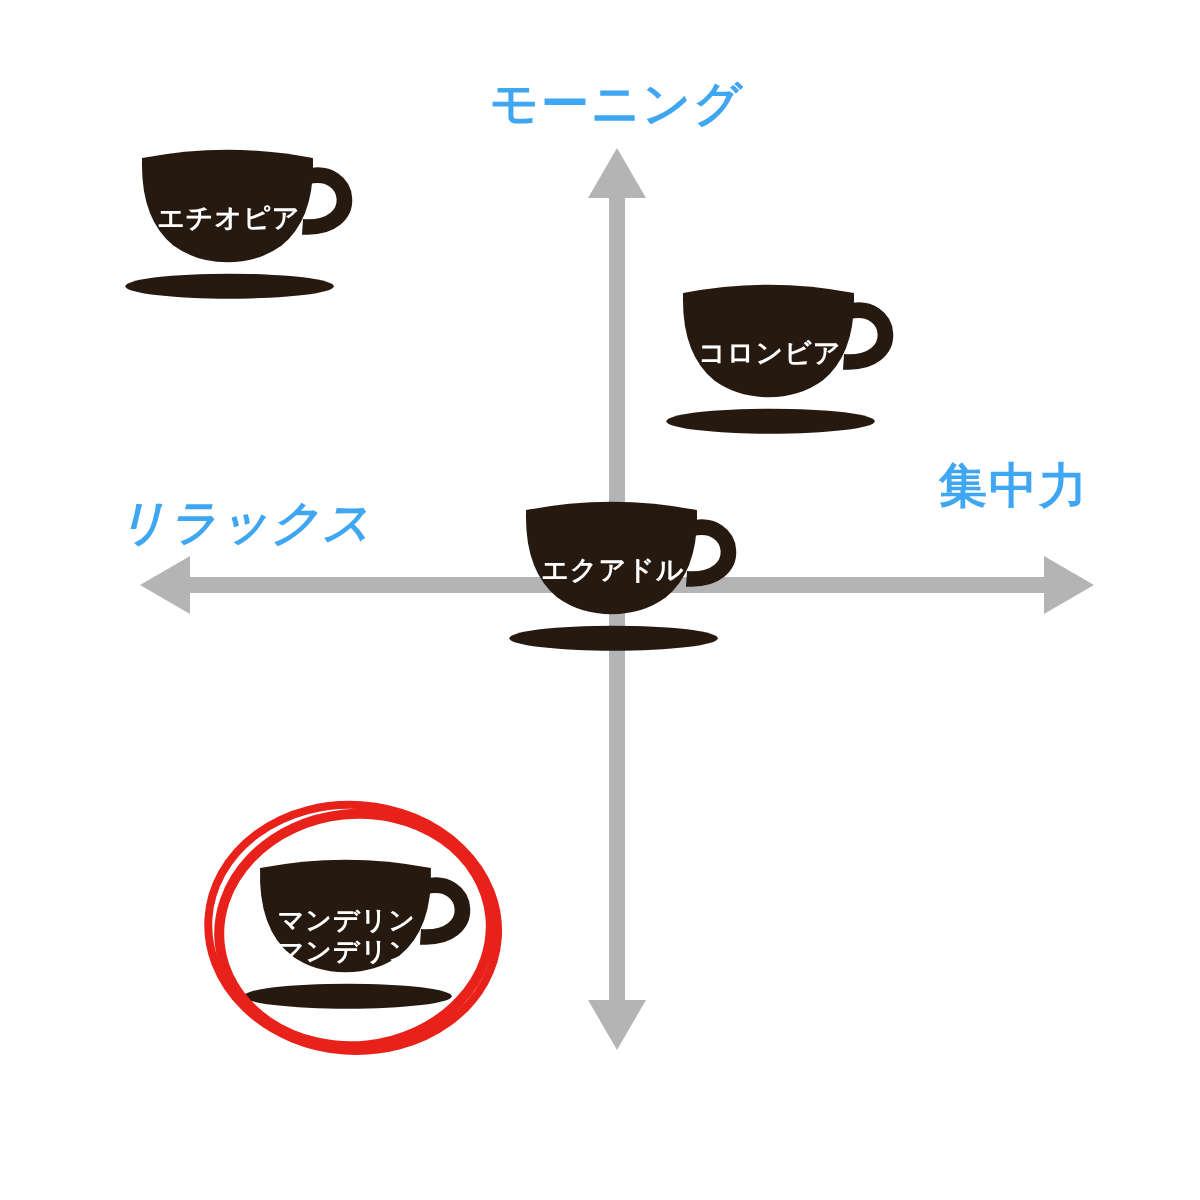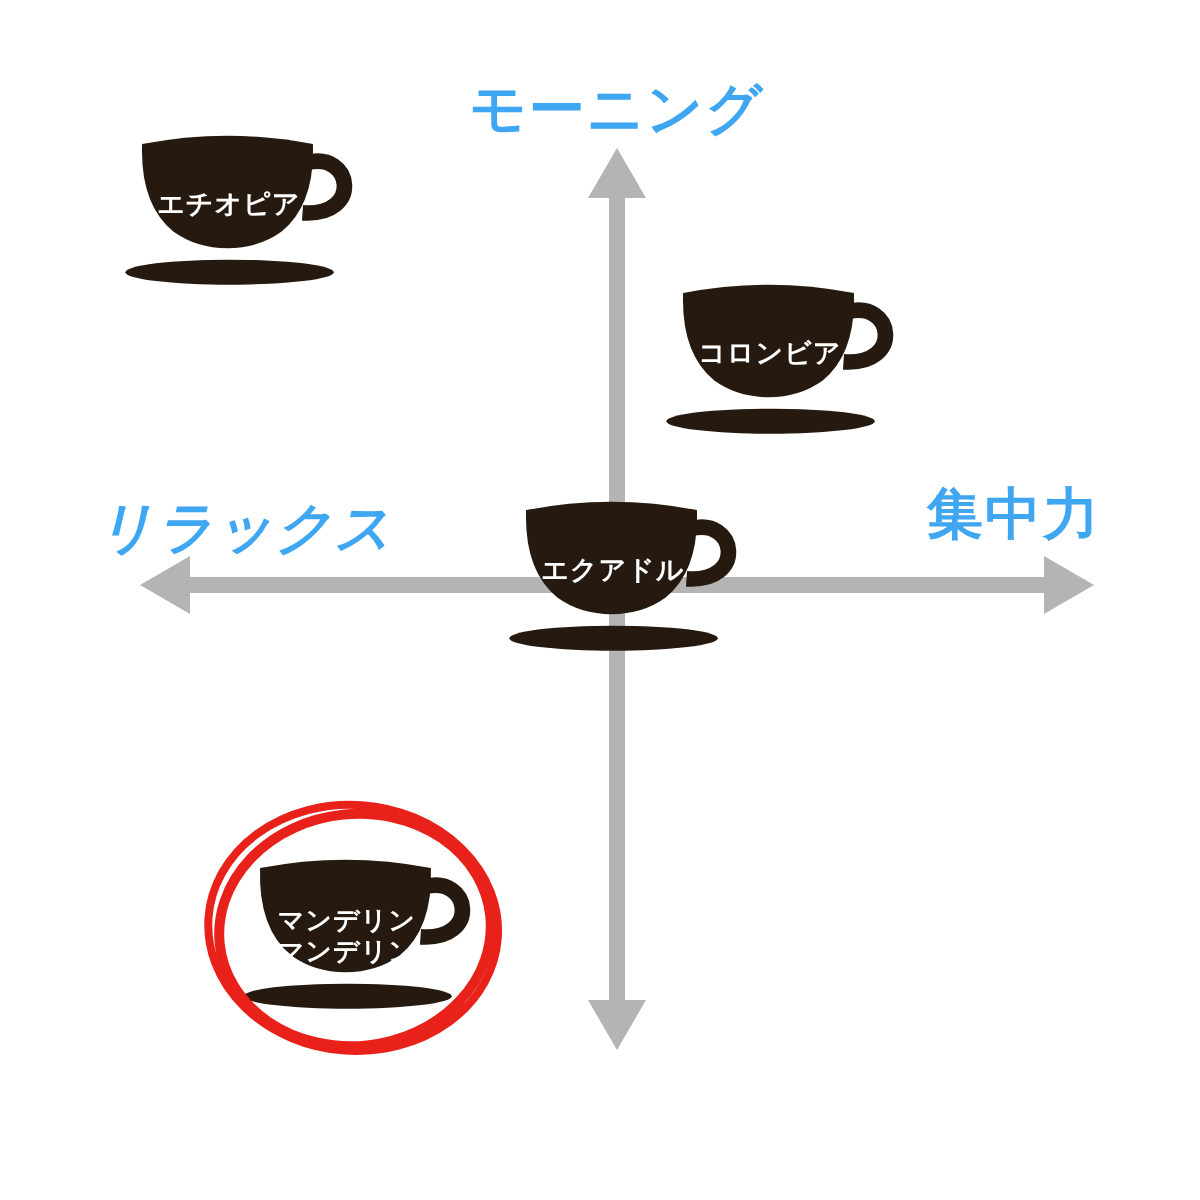--- a/index.html
+++ b/index.html
@@ -16,50 +16,50 @@
   .axes { position: absolute; left: 0; top: 0; z-index: 1; }
   .axis-line { stroke: var(--axis, #b4b4b4); stroke-width: 16; }
   .axis-head { fill: var(--axis, #b4b4b4); }
 
   
   .axis-label {
     position: absolute;
     z-index: 4;
     color: var(--axis-label, #3fa6f2);
     font-weight: 800;
-    font-size: 56px;
+    font-size: 48px;
     letter-spacing: 2px;
     white-space: nowrap;
     transform: translateX(-50%);
     text-align: right;
   }
   .axis-label.top    { left: 617px;  top: 72px; }
   .axis-label.bottom { left: 622px;  top: 1060px; }
   .axis-label.left   { left: 245px;  top: 491px; font-style: italic; }
-  .axis-label.right  { left: 1014px; top: 477px; }
+  .axis-label.right  { left: 1014px; top: 454px; }
 
   
   .cup { position: absolute; width: 250px; height: 167px; z-index: 2; }
   .cup svg { position: absolute; inset: 0; width: 100%; height: 100%; display: block; }
   .cup-label {
     position: absolute;
     left: 8%;
     width: 75%;
     top: 40%;
     z-index: 3;
     text-align: center;
     color: var(--cup-label, #ffffff);
     font-weight: 700;
     font-size: 27px;
     line-height: 1.2;
     letter-spacing: 1px;
   }
   .cup-label.two-line { top: 36%; font-size: 26px; }
 
-  .cup-1 { left: 115px; top: 121px; text-decoration: underline; }
+  .cup-1 { left: 115px; top: 135px; text-decoration: underline; }
   .cup-2 { left: 656px; top: 270px; }
   .cup-3 { left: 499px; top: 487px; }
   .cup-4 { left: 828px; top: 602px; }
   .cup-5 { left: 233px; top: 845px; font-family: Liberation Serif, serif; }
 
   
   .highlight {
     position: absolute;
     left: 195px; top: 795px;
     width: 320px; height: 270px;

